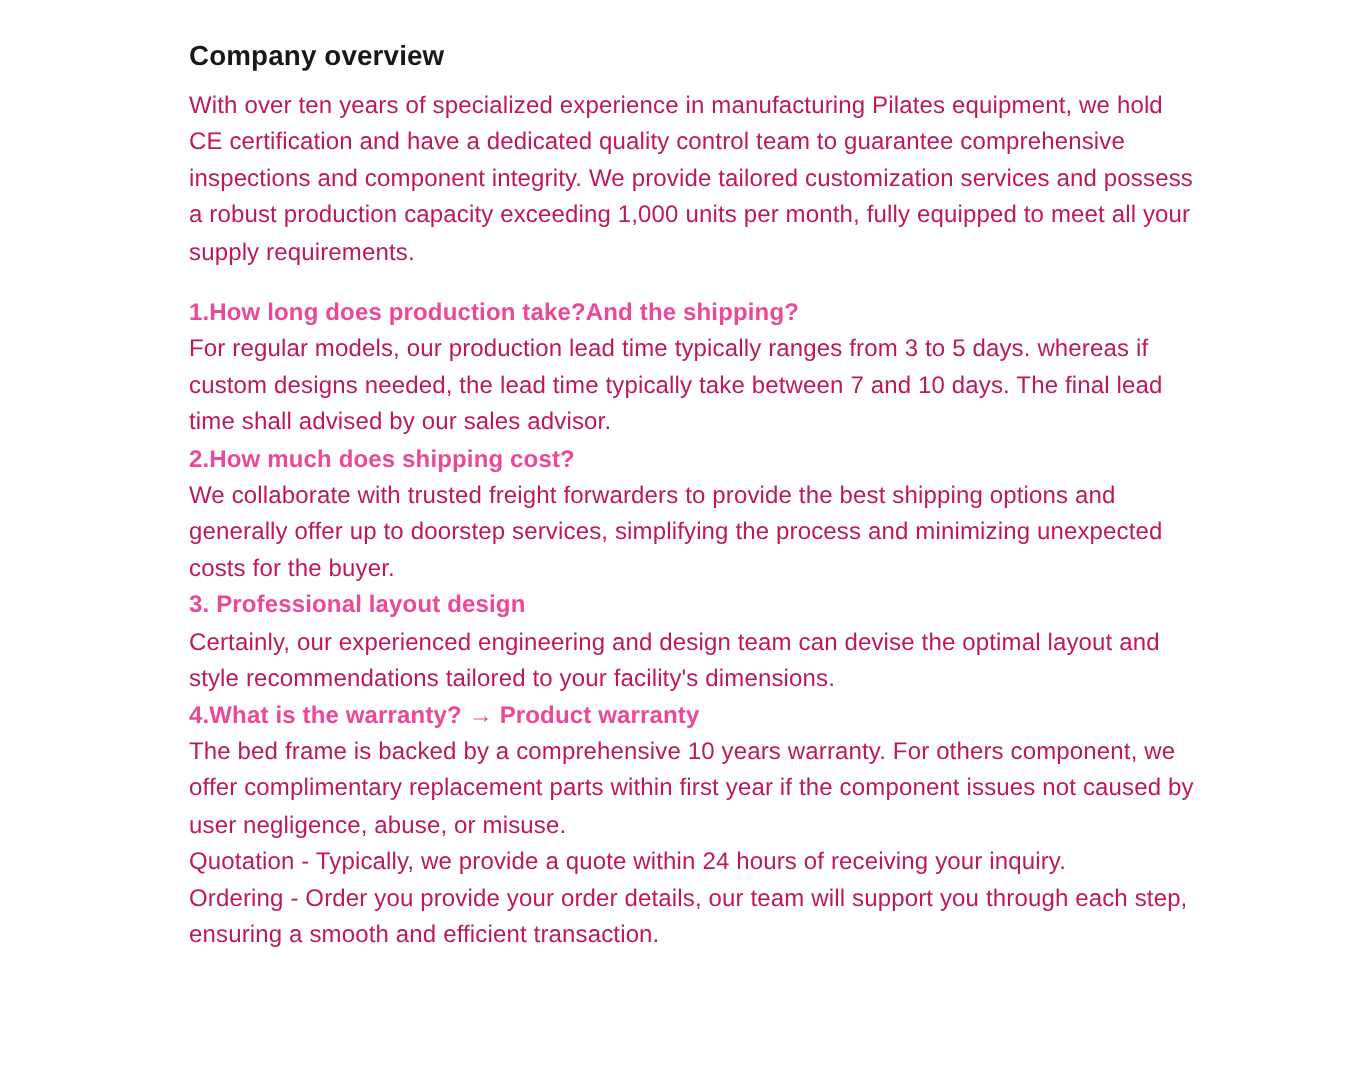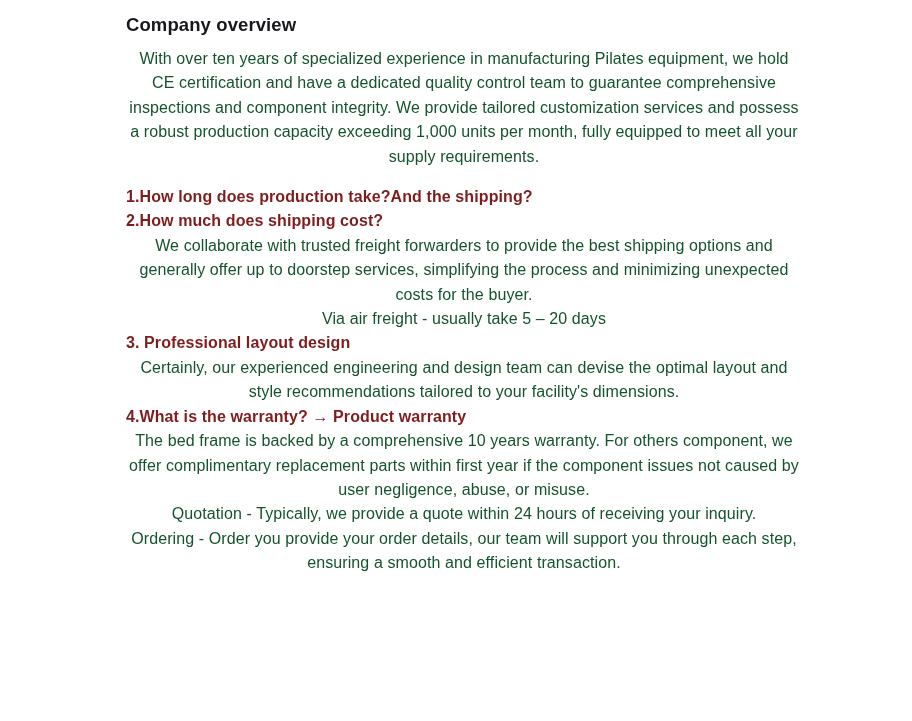--- a/index.html
+++ b/index.html
@@ -11,73 +11,72 @@
     position: relative;
     width: 912px;
     height: 721px;
     background: #ffffff;
     overflow: hidden;
     font-family: "Liberation Sans", "DejaVu Sans", sans-serif;
   }
   .content {
     position: absolute;
     left: 126px;
-    top: 12px;
+    top: 24px;
     width: 676px;
   }
   .section-title {
     margin: 0 0 9px 0;
     font-size: 18.5px;
     line-height: 26px;
     font-weight: 700;
     color: #17181c;
     letter-spacing: 0.1px;
   }
   .body-text {
     margin: 0;
     font-size: 16px;
     line-height: 24.4px;
-    color: #14532d;
+    color: #be185d;
     letter-spacing: 0.1px;
-    text-align: center;
   }
   .intro {
     margin-bottom: 16px;
   }
   .faq-item { margin: 0; }
   .faq-question {
     margin: 0;
     font-size: 16px;
     line-height: 24.4px;
     font-weight: 700;
-    color: #7f1d1d;
+    color: #ec4899;
     letter-spacing: 0.1px;
   }
   .faq-answer { margin: 0; }
 </style>
 </head>
 <body>
 
 <div class="page">
   <div class="content">
 
     <h2 class="section-title">Company overview</h2>
 
     <p class="body-text intro">With over ten years of specialized experience in manufacturing Pilates equipment, we hold CE certification and have a dedicated quality control team to guarantee comprehensive inspections and component integrity. We provide tailored customization services and possess a robust production capacity exceeding 1,000 units per month, fully equipped to meet all your supply requirements.</p>
 
     <div class="faq">
 
       <div class="faq-item">
         <p class="faq-question">1.How long does production take?And the shipping?</p>
+        <p class="body-text faq-answer">For regular models, our production lead time typically ranges from 3 to 5 days. whereas if custom designs needed, the lead time typically take between 7 and 10 days. The final lead time shall advised by our sales advisor.</p>
       </div>
 
       <div class="faq-item">
         <p class="faq-question">2.How much does shipping cost?</p>
         <p class="body-text faq-answer">We collaborate with trusted freight forwarders to provide the best shipping options and generally offer up to doorstep services, simplifying the process and minimizing unexpected costs for the buyer.</p>
-        <p class="body-text faq-answer">Via air freight - usually take 5 – 20 days</p>
       </div>
 
       <div class="faq-item">
         <p class="faq-question">3. Professional layout design</p>
         <p class="body-text faq-answer">Certainly, our experienced engineering and design team can devise the optimal layout and style recommendations tailored to your facility's dimensions.</p>
       </div>
 
       <div class="faq-item">
         <p class="faq-question">4.What is the warranty? → Product warranty</p>
         <p class="body-text faq-answer">The bed frame is backed by a comprehensive 10 years warranty. For others component, we offer complimentary replacement parts within first year if the component issues not caused by user negligence, abuse, or misuse.</p>

